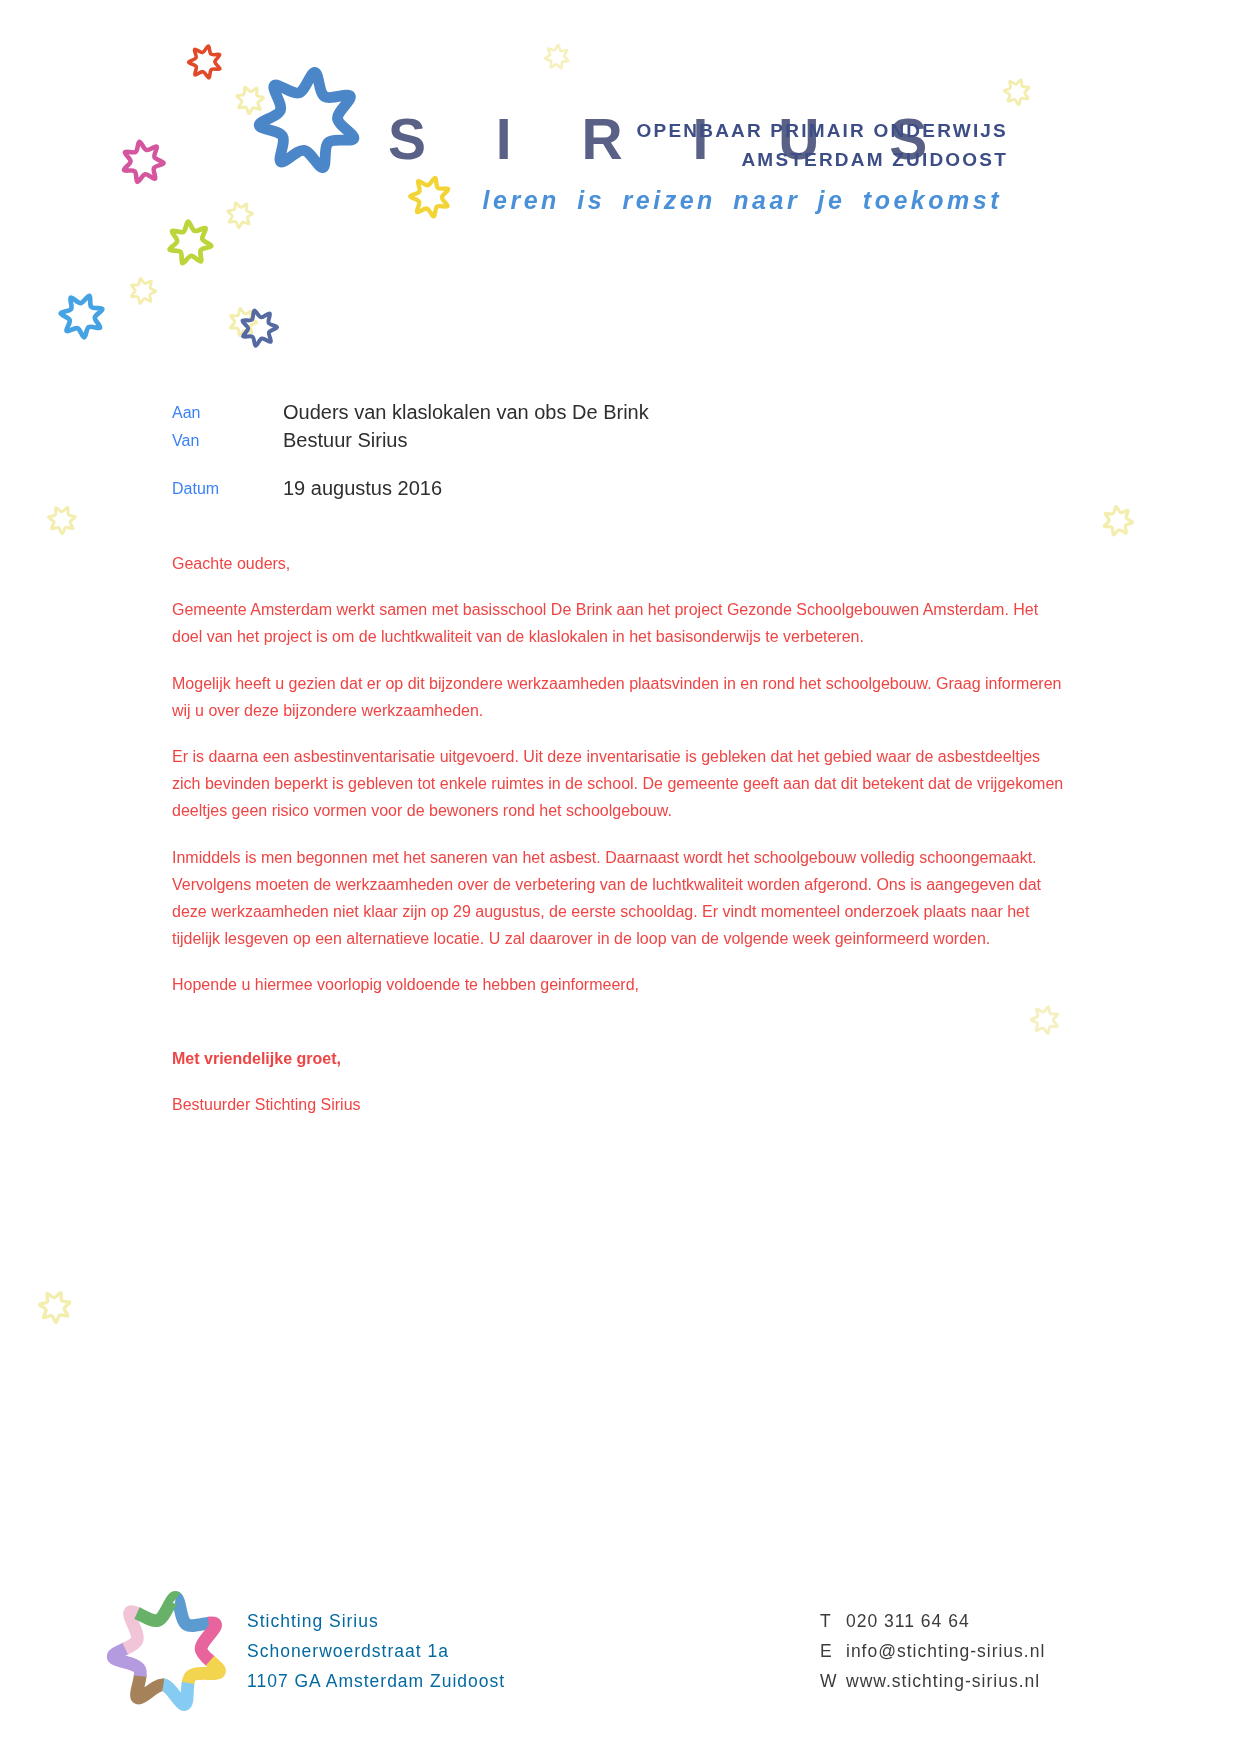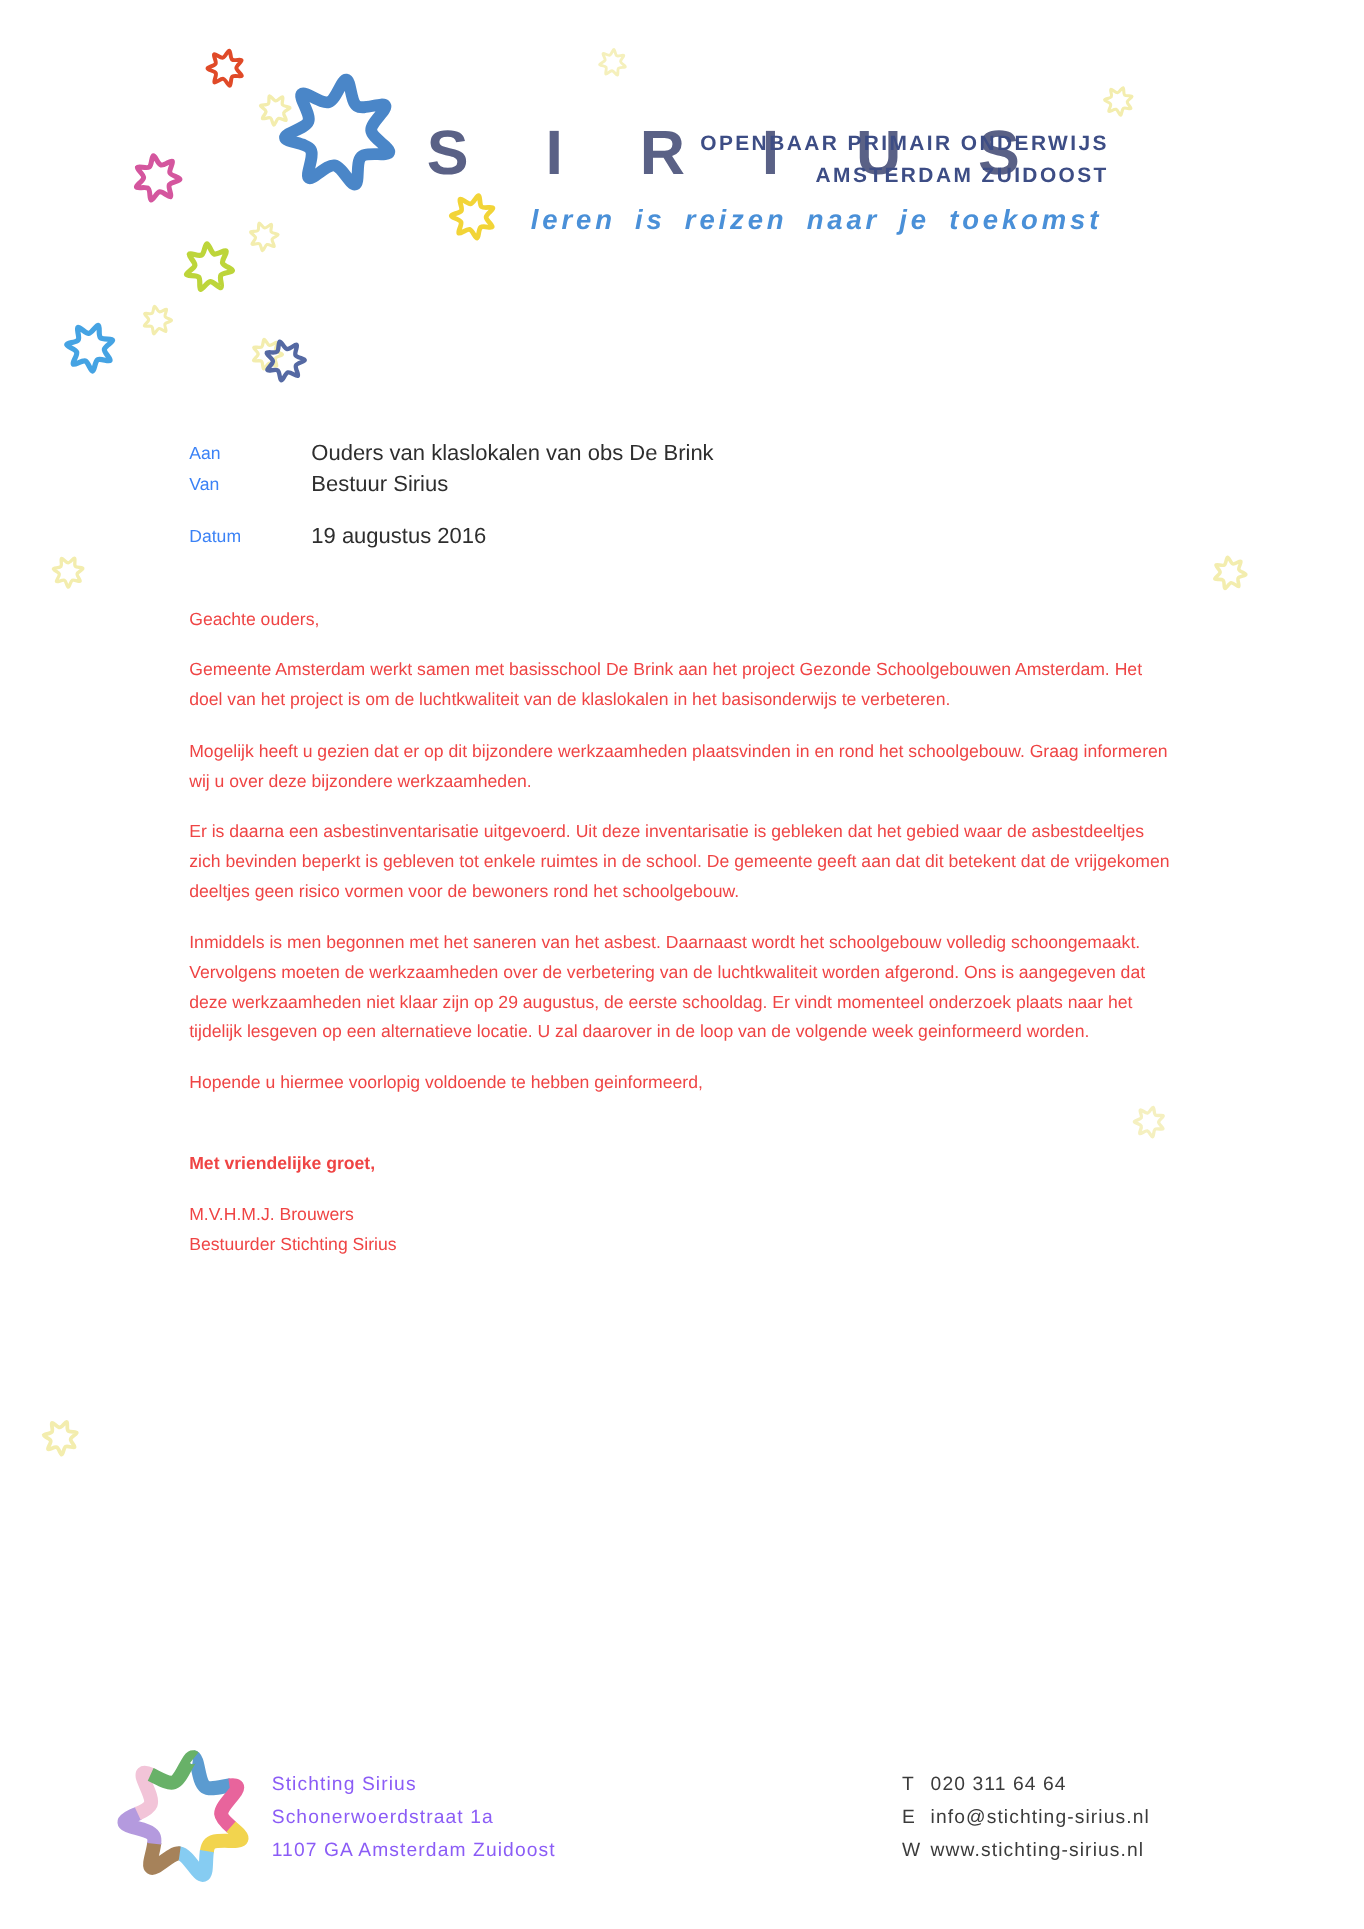--- a/index.html
+++ b/index.html
@@ -43,21 +43,21 @@
   }
   .letter-body p { margin:0 0 19px 0; }
   .letter-body p.signoff { margin-top:46px;font-weight:bold; }
   .letter-body p.sig-name { margin-bottom:0; }
   .letter-body p.sig-title { margin:0; }
 
   
   .footer-logo { position:absolute; left:104px; top:1588px; transform:rotate(8deg); }
   .footer-text {
     position:absolute; left:247px; top:1606px;
-    font-size:17.5px; letter-spacing:1px; line-height:30px; color:#8b5cf6; white-space:nowrap;
+    font-size:17.5px; letter-spacing:1px; line-height:30px; color:#0369a1; white-space:nowrap;
   }
   .contact {
     position:absolute; left:820px; top:1606px;
     font-size:17.5px; letter-spacing:1px; line-height:30px; color:#3b3b3b; white-space:nowrap;
   }
   .contact-row { display:flex; }
   .contact-label { width:26px; }
 </style>
 </head>
 <body>
@@ -139,21 +139,20 @@
   </div>
 
   <div class="letter-body">
     <p>Geachte ouders,</p>
     <p>Gemeente Amsterdam werkt samen met basisschool De Brink aan het project Gezonde Schoolgebouwen Amsterdam. Het doel van het project is om de luchtkwaliteit van de klaslokalen in het basisonderwijs te verbeteren.</p>
     <p>Mogelijk heeft u gezien dat er op dit bijzondere werkzaamheden plaatsvinden in en rond het schoolgebouw. Graag informeren wij u over deze bijzondere werkzaamheden.</p>
     <p>Er is daarna een asbestinventarisatie uitgevoerd. Uit deze inventarisatie is gebleken dat het gebied waar de asbestdeeltjes zich bevinden beperkt is gebleven tot enkele ruimtes in de school. De gemeente geeft aan dat dit betekent dat de vrijgekomen deeltjes geen risico vormen voor de bewoners rond het schoolgebouw.</p>
     <p>Inmiddels is men begonnen met het saneren van het asbest. Daarnaast wordt het schoolgebouw volledig schoongemaakt.  Vervolgens moeten de werkzaamheden over de verbetering van de luchtkwaliteit worden afgerond. Ons is aangegeven dat deze werkzaamheden niet klaar zijn op 29 augustus, de eerste schooldag. Er vindt momenteel onderzoek plaats naar het tijdelijk lesgeven op een alternatieve locatie. U zal daarover in de loop van de volgende week geinformeerd worden.</p>
     <p>Hopende u hiermee voorlopig voldoende te hebben geinformeerd,</p>
     <p class="signoff">Met vriendelijke groet,</p>
-    <p class="sig-name">M.V.H.M.J. Brouwers</p>
     <p class="sig-title">Bestuurder Stichting Sirius</p>
   </div>
 
   <svg class="footer-logo" width="128" height="128" viewBox="0 0 100 100">
     <g id="footer-logo-g">
         <path d="M50.0,7.0C53.8,7.0,55.7,23.9,61.3,26.6C66.9,29.3,81.3,20.2,83.6,23.2C86.0,26.1,74.0,38.2,75.3,44.2C76.7,50.3,92.8,55.9,91.9,59.6C91.1,63.2,74.2,61.3,70.3,66.2C66.5,71.1,72.0,87.1,68.7,88.7C65.3,90.4,56.2,76.0,50.0,76.0C43.8,76.0,34.7,90.4,31.3,88.7C28.0,87.1,33.5,71.1,29.7,66.2C25.8,61.3,8.9,63.2,8.1,59.6C7.2,55.9,23.3,50.3,24.7,44.2C26.0,38.2,14.0,26.1,16.4,23.2C18.7,20.2,33.1,29.3,38.7,26.6C44.3,23.9,46.2,7.0,50.0,7.0Z" pathLength="800" fill="none" stroke="#5b9bd0" stroke-width="10" stroke-linejoin="round" stroke-dasharray="102 698" stroke-dashoffset="0"></path>
         <path d="M50.0,7.0C53.8,7.0,55.7,23.9,61.3,26.6C66.9,29.3,81.3,20.2,83.6,23.2C86.0,26.1,74.0,38.2,75.3,44.2C76.7,50.3,92.8,55.9,91.9,59.6C91.1,63.2,74.2,61.3,70.3,66.2C66.5,71.1,72.0,87.1,68.7,88.7C65.3,90.4,56.2,76.0,50.0,76.0C43.8,76.0,34.7,90.4,31.3,88.7C28.0,87.1,33.5,71.1,29.7,66.2C25.8,61.3,8.9,63.2,8.1,59.6C7.2,55.9,23.3,50.3,24.7,44.2C26.0,38.2,14.0,26.1,16.4,23.2C18.7,20.2,33.1,29.3,38.7,26.6C44.3,23.9,46.2,7.0,50.0,7.0Z" pathLength="800" fill="none" stroke="#e8649c" stroke-width="10" stroke-linejoin="round" stroke-dasharray="102 698" stroke-dashoffset="-100"></path>
         <path d="M50.0,7.0C53.8,7.0,55.7,23.9,61.3,26.6C66.9,29.3,81.3,20.2,83.6,23.2C86.0,26.1,74.0,38.2,75.3,44.2C76.7,50.3,92.8,55.9,91.9,59.6C91.1,63.2,74.2,61.3,70.3,66.2C66.5,71.1,72.0,87.1,68.7,88.7C65.3,90.4,56.2,76.0,50.0,76.0C43.8,76.0,34.7,90.4,31.3,88.7C28.0,87.1,33.5,71.1,29.7,66.2C25.8,61.3,8.9,63.2,8.1,59.6C7.2,55.9,23.3,50.3,24.7,44.2C26.0,38.2,14.0,26.1,16.4,23.2C18.7,20.2,33.1,29.3,38.7,26.6C44.3,23.9,46.2,7.0,50.0,7.0Z" pathLength="800" fill="none" stroke="#f2d44e" stroke-width="10" stroke-linejoin="round" stroke-dasharray="102 698" stroke-dashoffset="-200"></path>
         <path d="M50.0,7.0C53.8,7.0,55.7,23.9,61.3,26.6C66.9,29.3,81.3,20.2,83.6,23.2C86.0,26.1,74.0,38.2,75.3,44.2C76.7,50.3,92.8,55.9,91.9,59.6C91.1,63.2,74.2,61.3,70.3,66.2C66.5,71.1,72.0,87.1,68.7,88.7C65.3,90.4,56.2,76.0,50.0,76.0C43.8,76.0,34.7,90.4,31.3,88.7C28.0,87.1,33.5,71.1,29.7,66.2C25.8,61.3,8.9,63.2,8.1,59.6C7.2,55.9,23.3,50.3,24.7,44.2C26.0,38.2,14.0,26.1,16.4,23.2C18.7,20.2,33.1,29.3,38.7,26.6C44.3,23.9,46.2,7.0,50.0,7.0Z" pathLength="800" fill="none" stroke="#86ccf2" stroke-width="10" stroke-linejoin="round" stroke-dasharray="102 698" stroke-dashoffset="-300"></path>
         <path d="M50.0,7.0C53.8,7.0,55.7,23.9,61.3,26.6C66.9,29.3,81.3,20.2,83.6,23.2C86.0,26.1,74.0,38.2,75.3,44.2C76.7,50.3,92.8,55.9,91.9,59.6C91.1,63.2,74.2,61.3,70.3,66.2C66.5,71.1,72.0,87.1,68.7,88.7C65.3,90.4,56.2,76.0,50.0,76.0C43.8,76.0,34.7,90.4,31.3,88.7C28.0,87.1,33.5,71.1,29.7,66.2C25.8,61.3,8.9,63.2,8.1,59.6C7.2,55.9,23.3,50.3,24.7,44.2C26.0,38.2,14.0,26.1,16.4,23.2C18.7,20.2,33.1,29.3,38.7,26.6C44.3,23.9,46.2,7.0,50.0,7.0Z" pathLength="800" fill="none" stroke="#a6825a" stroke-width="10" stroke-linejoin="round" stroke-dasharray="102 698" stroke-dashoffset="-400"></path>

